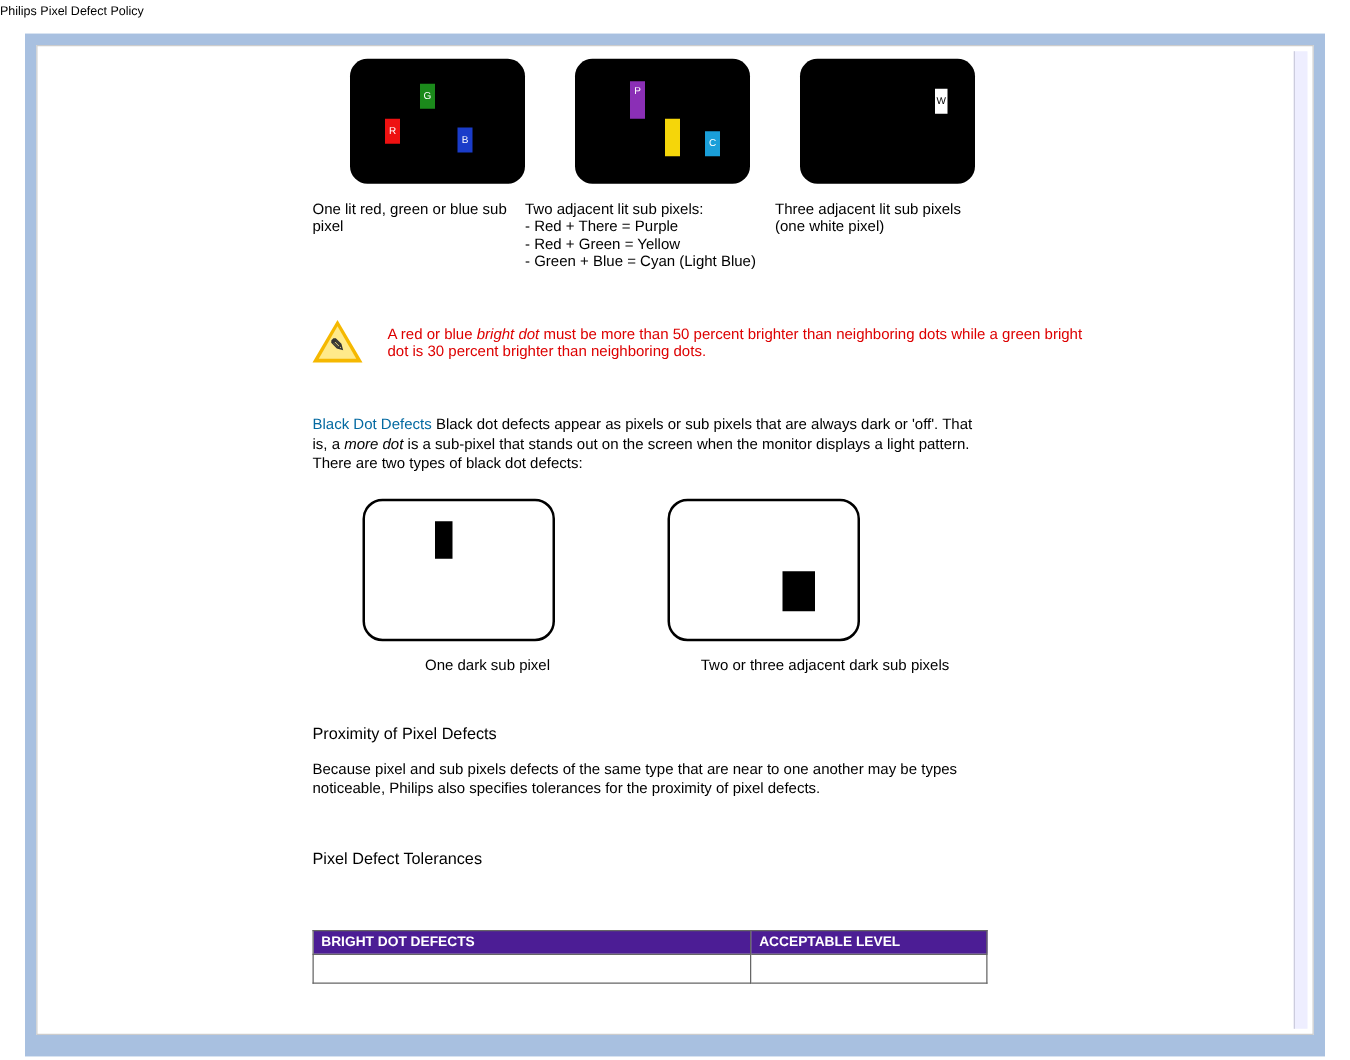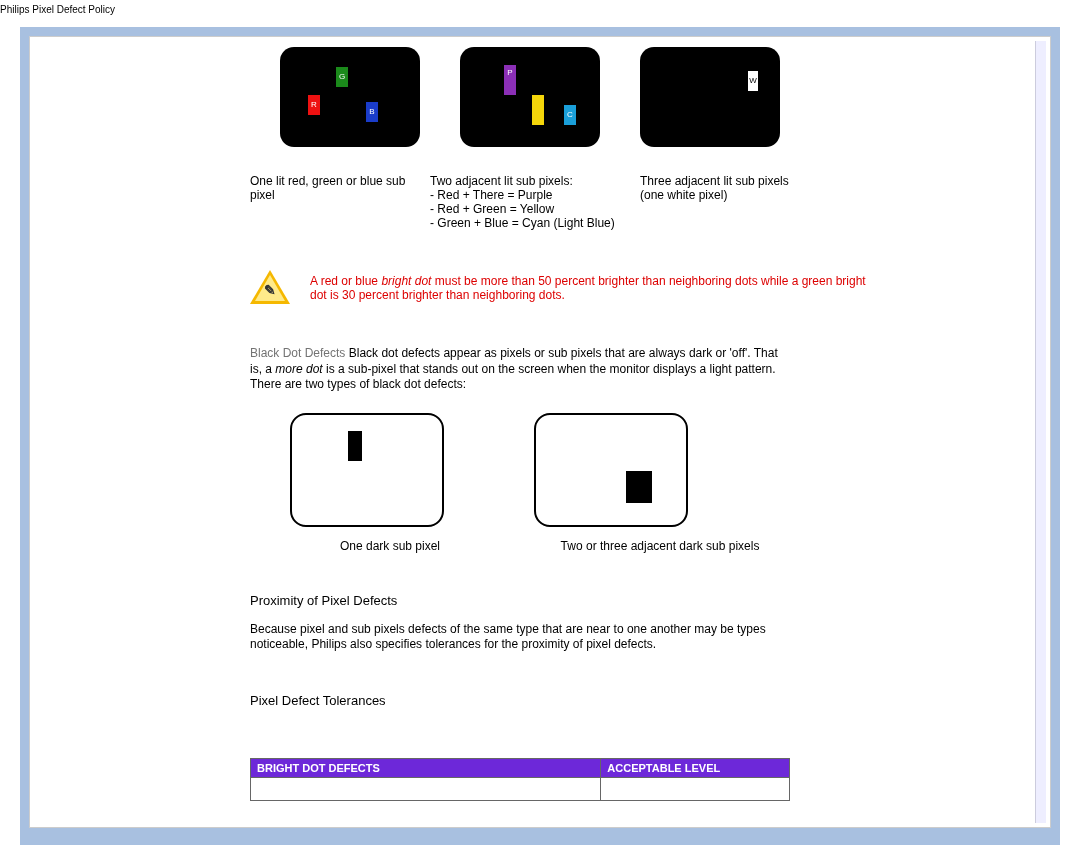--- a/index.html
+++ b/index.html
@@ -49,23 +49,22 @@
   .sub-r { position:absolute; width:12px; height:20px; background:#e11; left:28px; top:48px; font-size:8px; color:#fff; text-align:center; line-height:20px;}
   .sub-g { position:absolute; width:12px; height:20px; background:#1b8a1b; left:56px; top:20px; font-size:8px; color:#fff; text-align:center; line-height:20px;}
   .sub-b { position:absolute; width:12px; height:20px; background:#1a3cc9; left:86px; top:55px; font-size:8px; color:#fff; text-align:center; line-height:20px;}
   .sub-p { position:absolute; width:12px; height:28px; background:#8b2fb6; left:44px; top:18px; font-size:8px; color:#fff; text-align:center; line-height:12px; padding-top:2px;}
   .sub-y { position:absolute; width:12px; height:30px; background:#f5d60a; left:72px; top:48px;}
   .sub-c { position:absolute; width:12px; height:20px; background:#1a9fd9; left:104px; top:58px; font-size:8px; color:#fff; text-align:center; line-height:20px;}
   .sub-w { position:absolute; width:10px; height:20px; background:#fff; left:108px; top:24px; font-size:8px; color:#000; text-align:center; line-height:20px;}
 
   .caption-row {
     display: flex;
-    margin-top: 27px;
+    margin-top: 13px;
     margin-left: 0;
-    gap: 10px;
   }
   .caption-cell-1 { width: 170px; font-size: 12px; }
   .caption-cell-2 { width: 200px; font-size: 12px; }
   .caption-cell-3 { width: 180px; font-size: 12px; }
 
   .warning-row {
     display: flex;
     align-items: center;
     gap: 20px;
     margin-top: 40px;
@@ -87,21 +86,21 @@
   }
   .warn-mark {
     position:absolute;
     left:-6px; top:12px;
     font-size:14px; color:#333; font-weight:bold;
   }
   .warn-text { color: #d00; font-size: 12px; width: 560px; }
   .warn-text em { font-style: italic; }
 
   .body-para { font-size: 12px; margin-top: 40px; line-height: 1.3; width: 540px;}
-  .body-para .blue { color: #737373; }
+  .body-para .blue { color: #0369a1; }
   .body-para em { font-style: italic; }
 
   .white-illust-row {
     display:flex;
     gap: 90px;
     margin-left: 40px;
     margin-top: 20px;
   }
   .white-screen {
     width: 150px;
@@ -127,21 +126,21 @@
 
   .section-h { font-size: 13px; margin-top: 40px;}
   .section-p { font-size: 12px; margin-top: 14px; line-height: 1.3; width: 540px;}
 
   .defect-table {
     width: 540px;
     border-collapse: collapse;
     margin-top: 50px;
   }
   .defect-table th {
-    background: #6d28d9;
+    background: #4c1d95;
     color: #fff;
     text-align: left;
     padding: 3px 6px;
     font-size: 11px;
     font-weight: bold;
     border: 1px solid #666;
   }
   .defect-table td {
     border: 1px solid #666;
     height: 20px;

